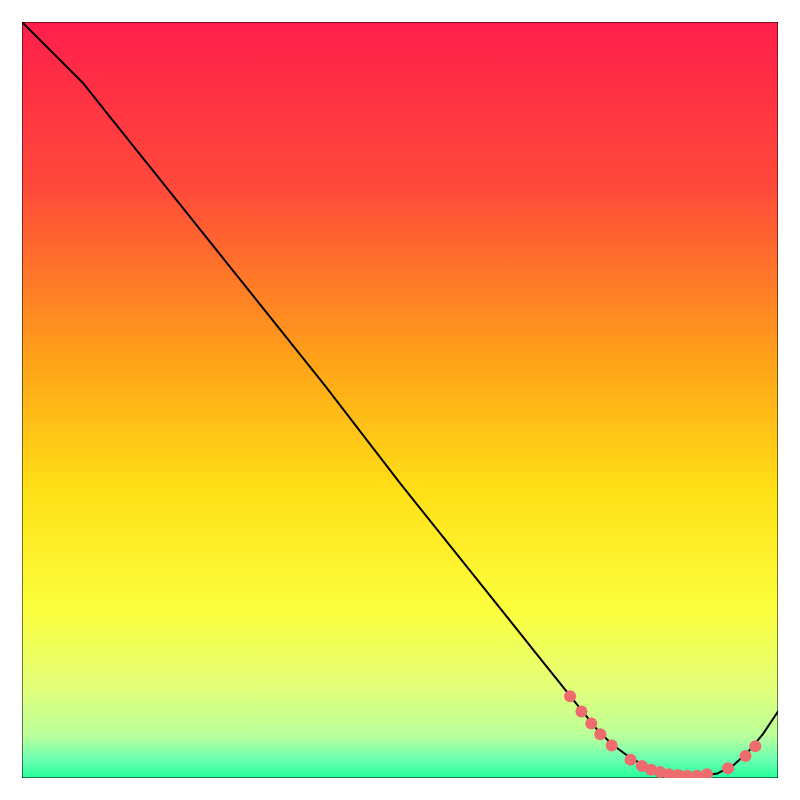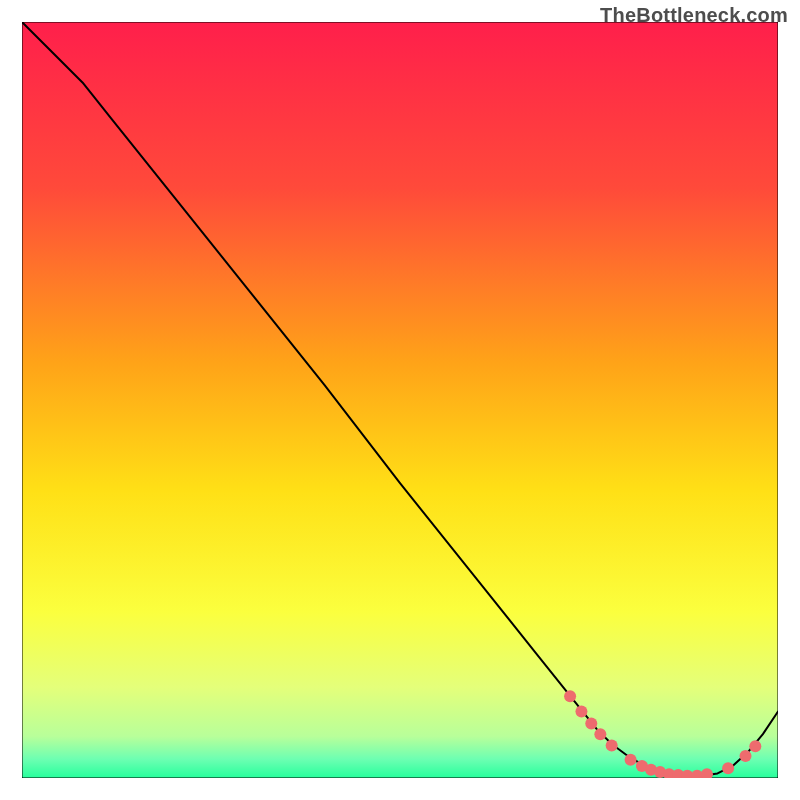--- a/index.html
+++ b/index.html
@@ -36,21 +36,20 @@
   .chart-area svg {
     display: block;
     width: 100%;
     height: 100%;
   }
 </style>
 </head>
 <body>
 
 <div class="container">
-  <div class="watermark">TheBottleneck.com</div>
 
   <div class="chart-area">
     <svg id="chart-svg" viewBox="0 0 756 756" preserveAspectRatio="none">
       <defs>
         <linearGradient id="bg-grad" x1="0" y1="0" x2="0" y2="1">
             <stop offset="0.00%" stop-color="#ff1f4b"></stop>
             <stop offset="22.00%" stop-color="#ff4a3a"></stop>
             <stop offset="45.00%" stop-color="#ffa318"></stop>
             <stop offset="62.00%" stop-color="#ffe016"></stop>
             <stop offset="78.00%" stop-color="#fbff3e"></stop>

